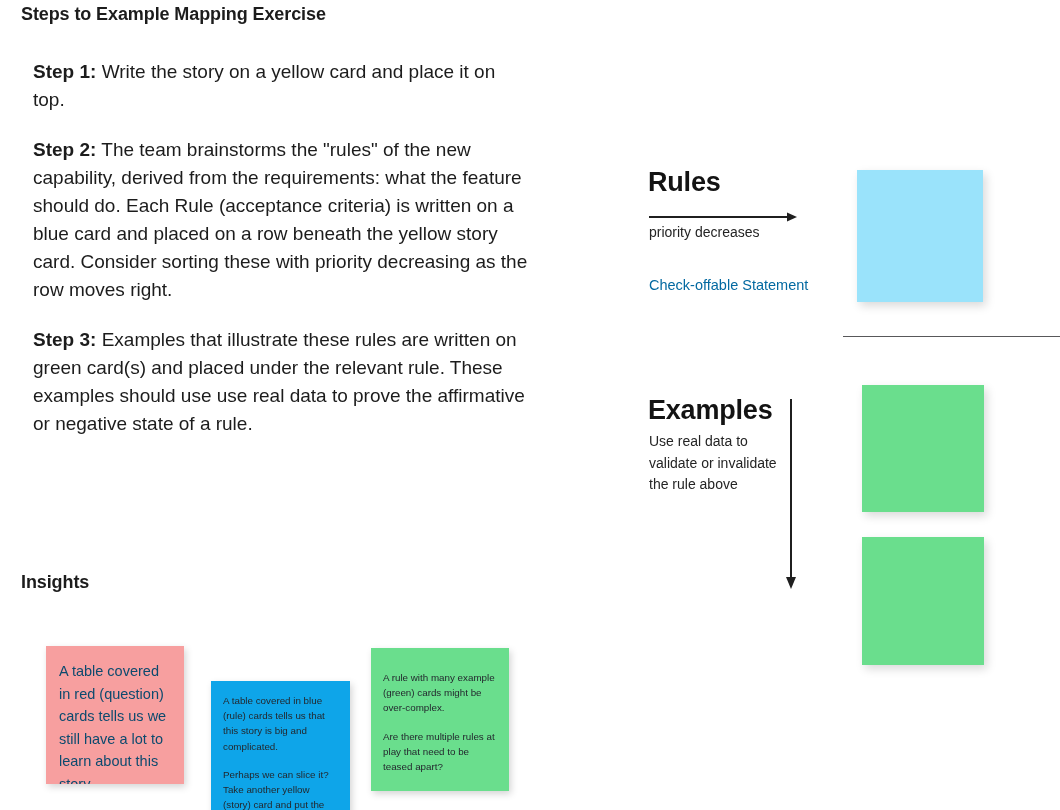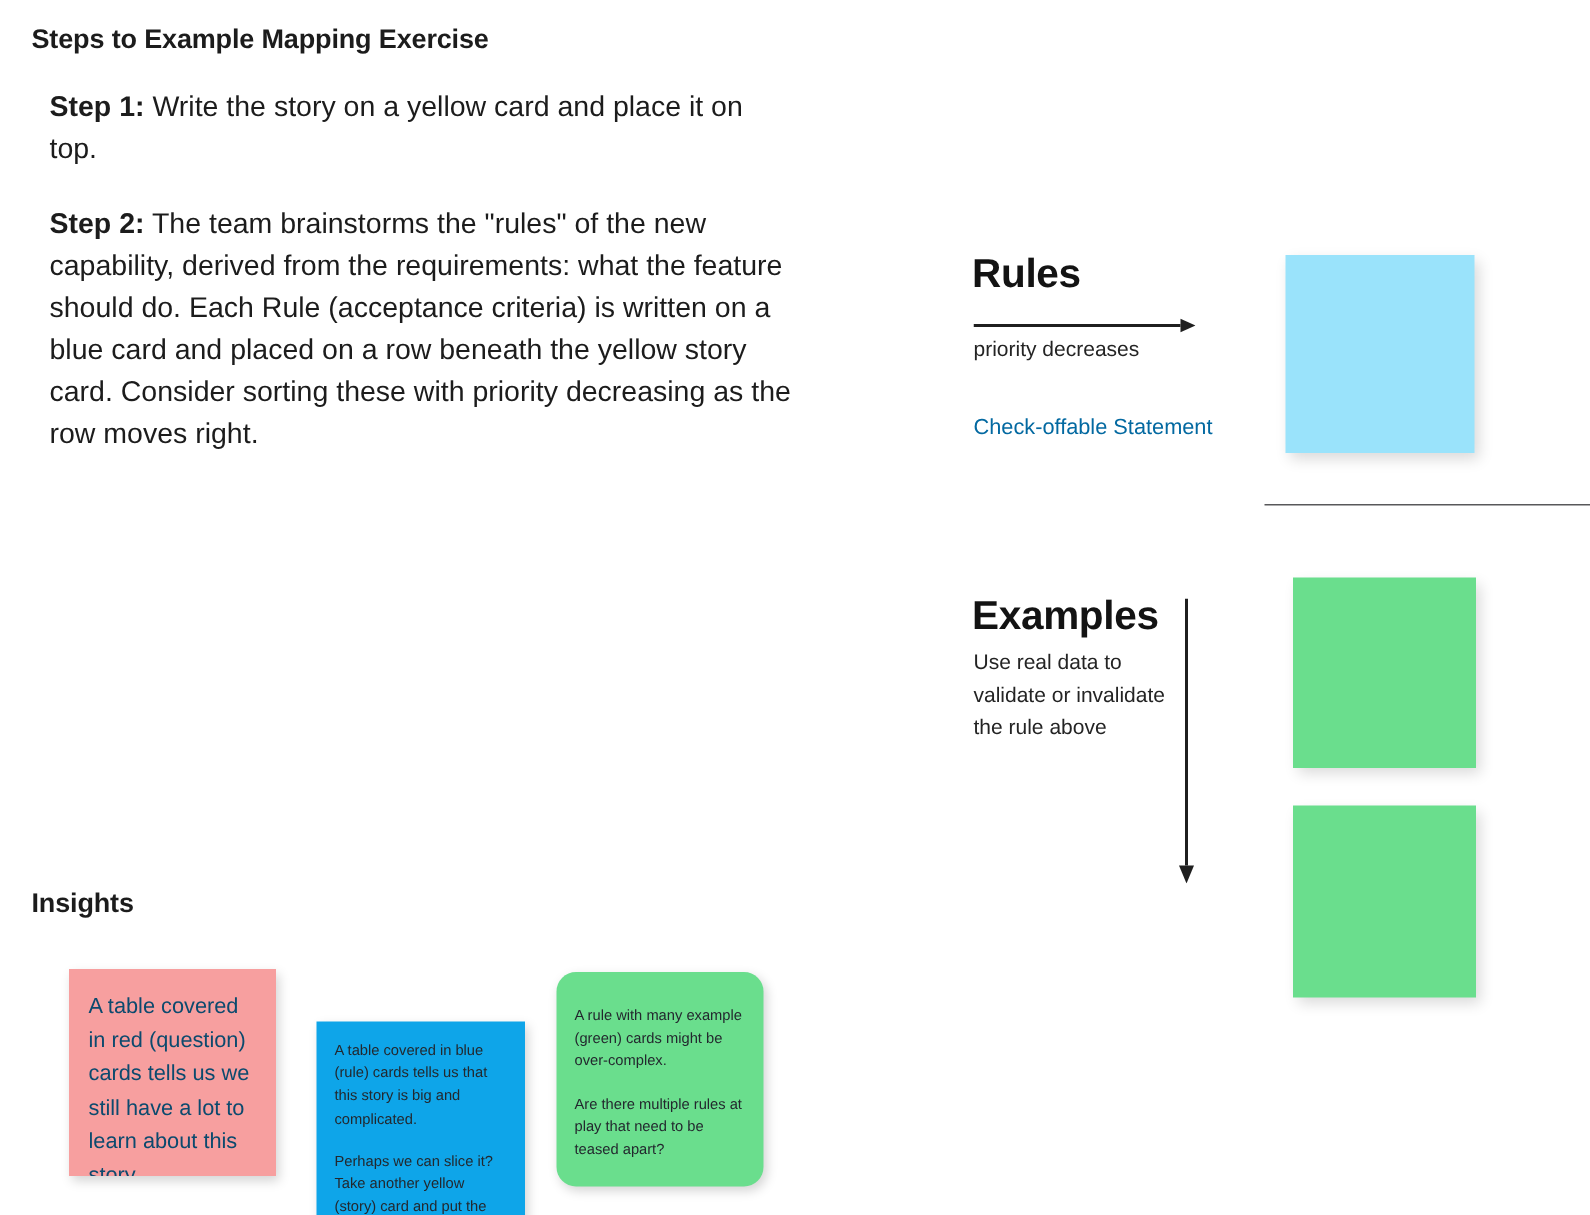--- a/index.html
+++ b/index.html
@@ -27,21 +27,21 @@
 
   .section-heading {
     font-size: 18px;
     font-weight: bold;
     color: #1c1c1c;
     letter-spacing: -0.1px;
   }
 
   #steps-title {
     position: absolute;
-    top: 16px;
+    top: 4px;
     left: 0;
     text-align: right;
   }
 
   #steps-list {
     position: absolute;
     top: 58px;
     left: 0;
     width: 510px;
   }
@@ -53,21 +53,20 @@
     margin: 0 0 22px 12px;
   }
   .step-label {
     font-weight: bold;
   }
 
   #insights-title {
     position: absolute;
     top: 572px;
     left: 0;
-    margin-top: 20px;
   }
 
   #insight-cards {
     position: absolute;
     top: 643px;
     left: 4px;
     width: 500px;
     height: 150px;
   }
 
@@ -112,21 +111,20 @@
   #insight-card-green {
     left: 346px;
     top: 5px;
     width: 138px;
     height: 143px;
     background: #6ade8d;
     padding: 22px 11px 10px 12px;
     font-size: 9.8px;
     line-height: 15.2px;
     color: #23282e;
-    border-radius: 13px;
   }
 
   
   #right-column {
     position: absolute;
     left: 0;
     top: 0;
     width: 1060px;
     height: 810px;
     margin-top: 15px;
@@ -247,20 +245,21 @@
 <div id="left-column">
 
   <div id="steps-title" class="section-heading">Steps to Example Mapping Exercise</div>
 
   <div id="steps-list">
 
     <p class="step-paragraph"><span class="step-label">Step 1:</span><span> Write the story on a yellow card and place it on top.</span></p>
 
     <p class="step-paragraph"><span class="step-label">Step 2:</span><span> The team brainstorms the "rules" of the new capability, derived from the requirements: what the feature should do. Each Rule (acceptance criteria) is written on a blue card and placed on a row beneath the yellow story card. Consider sorting these with priority decreasing as the row moves right.</span></p>
 
+    <p class="step-paragraph"><span class="step-label">Step 3:</span><span> Examples that illustrate these rules are written on green card(s) and placed under the relevant rule. These examples should use use real data to prove the affirmative or negative state of a rule.</span></p>
 
 
   </div>
 
   <div id="insights-title" class="section-heading">Insights</div>
 
   <div id="insight-cards">
 
     <div class="insight-card" id="insight-card-red">
       <p>A table covered in red (question) cards tells us we still have a lot to learn about this story.</p>

